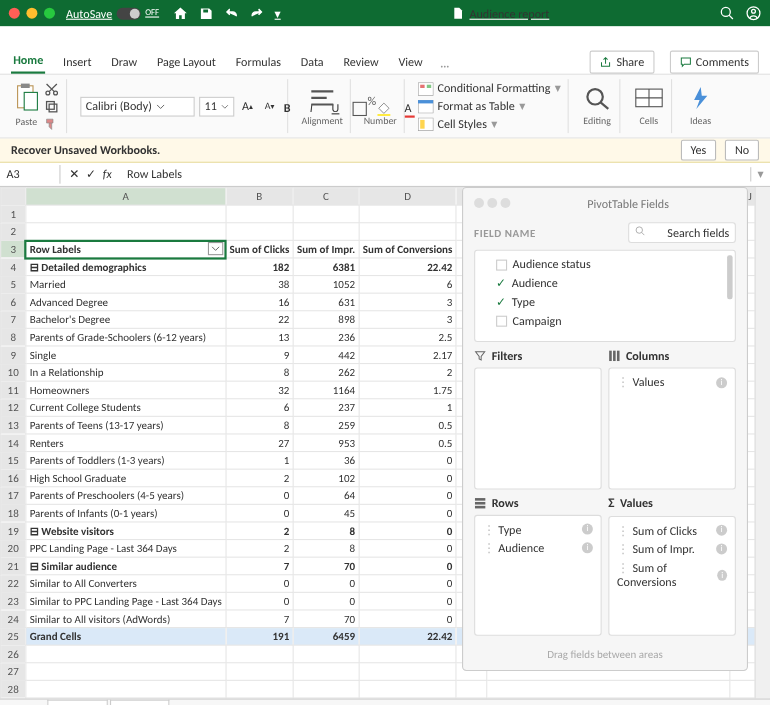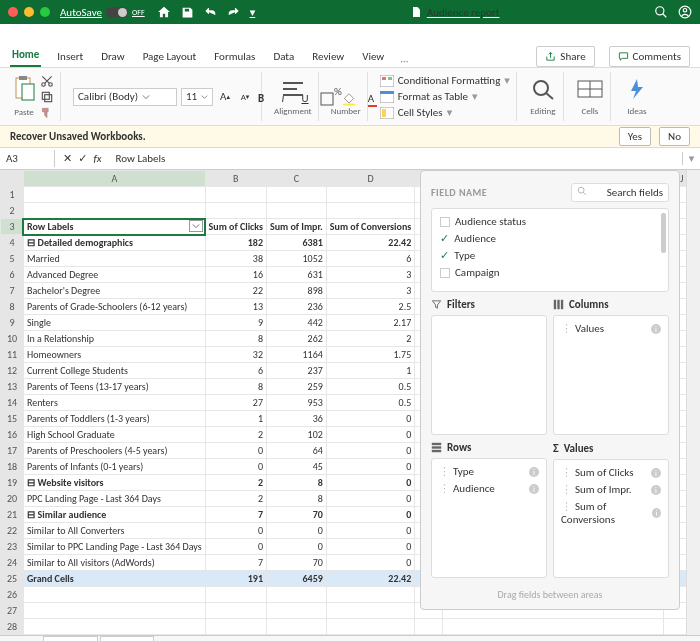--- a/index.html
+++ b/index.html
@@ -75,21 +75,21 @@
 .filter-btn{position:absolute;right:2px;top:1px;width:14px;height:12px;border:1px solid #999;background:#fff;display:flex;align-items:center;justify-content:center}
 
 
 .pivot{position:absolute;top:0;right:20px;width:260px;height:440px;background:#f6f6f6;border:1px solid #ccc;border-radius:4px;padding:8px 10px;display:flex;flex-direction:column;gap:6px}
 .pivot-head{display:flex;align-items:center;gap:6px}
 .pivot-head .dots span{width:9px;height:9px;border-radius:50%;background:#ddd;display:inline-block;margin-right:3px}
 .pivot-title{flex:1;text-align:center;color:#777;font-size:11px}
 .fieldname-row{display:flex;align-items:center;justify-content:space-between;margin-top:4px}
 .fieldname-row .lbl{color:#999;font-weight:600;font-size:10px;letter-spacing:.5px}
 .searchbox{display:flex;align-items:flex-start;gap:20px;border:1px solid #ddd;border-radius:3px;padding:2px 5px;color:#aaa;background:#fff;font-size:10px}
-.fieldlist{border:1px solid #ddd;background:#fff;border-radius:3px;padding:4px 8px;height:84px;overflow:hidden;position:relative}
+.fieldlist{border:1px solid #ddd;background:#fff;border-radius:3px;padding:4px 19px;height:84px;overflow:hidden;position:relative}
 .fieldlist label{display:flex;align-items:center;gap:5px;padding:2px 0;font-size:10px;cursor:pointer}
 .fieldlist .sb{position:absolute;right:2px;top:4px;width:5px;height:40px;background:#ccc;border-radius:2px}
 .areas{flex:1;display:grid;grid-template-columns:1fr 1fr;grid-template-rows:1fr 1fr;gap:6px}
 .area{display:flex;flex-direction:column;gap:4px}
 .area-head{display:flex;align-items:center;gap:5px;color:#666;font-weight:600;font-size:10px}
 .area-box{flex:1;border:1px solid #ddd;background:#fff;border-radius:3px;padding:4px;min-height:70px}
 .area-item{display:flex;align-items:center;justify-content:space-between;padding:2px 3px;font-size:10px;color:#555}
 .area-item .grip{color:#bbb;margin-right:3px}
 .area-item .info{width:10px;height:10px;border-radius:50%;background:#ccc;color:#fff;display:flex;align-items:center;justify-content:center;font-size:8px}
 .drag-hint{text-align:center;color:#aaa;font-size:10px;margin-top:4px}
@@ -667,20 +667,24 @@
             <td></td>
             <td></td>
             <td></td>
           </tr>
         </tbody>
     </table>
   </div>
   <div class="vscroll"></div>
 
   <div class="pivot">
+    <div class="pivot-head">
+      <span class="dots"><span></span><span></span><span></span></span>
+      <span class="pivot-title">PivotTable Fields</span>
+    </div>
     <div class="fieldname-row">
       <span class="lbl">FIELD NAME</span>
       <div class="searchbox">
         <svg width="10" height="10" viewBox="0 0 24 24" fill="none" stroke="#aaa" stroke-width="2">
             <circle cx="10" cy="10" r="7"></circle>
             <path d="M21 21l-6-6"></path>
           </svg>
         <span>Search fields</span>
       </div>
     </div>

